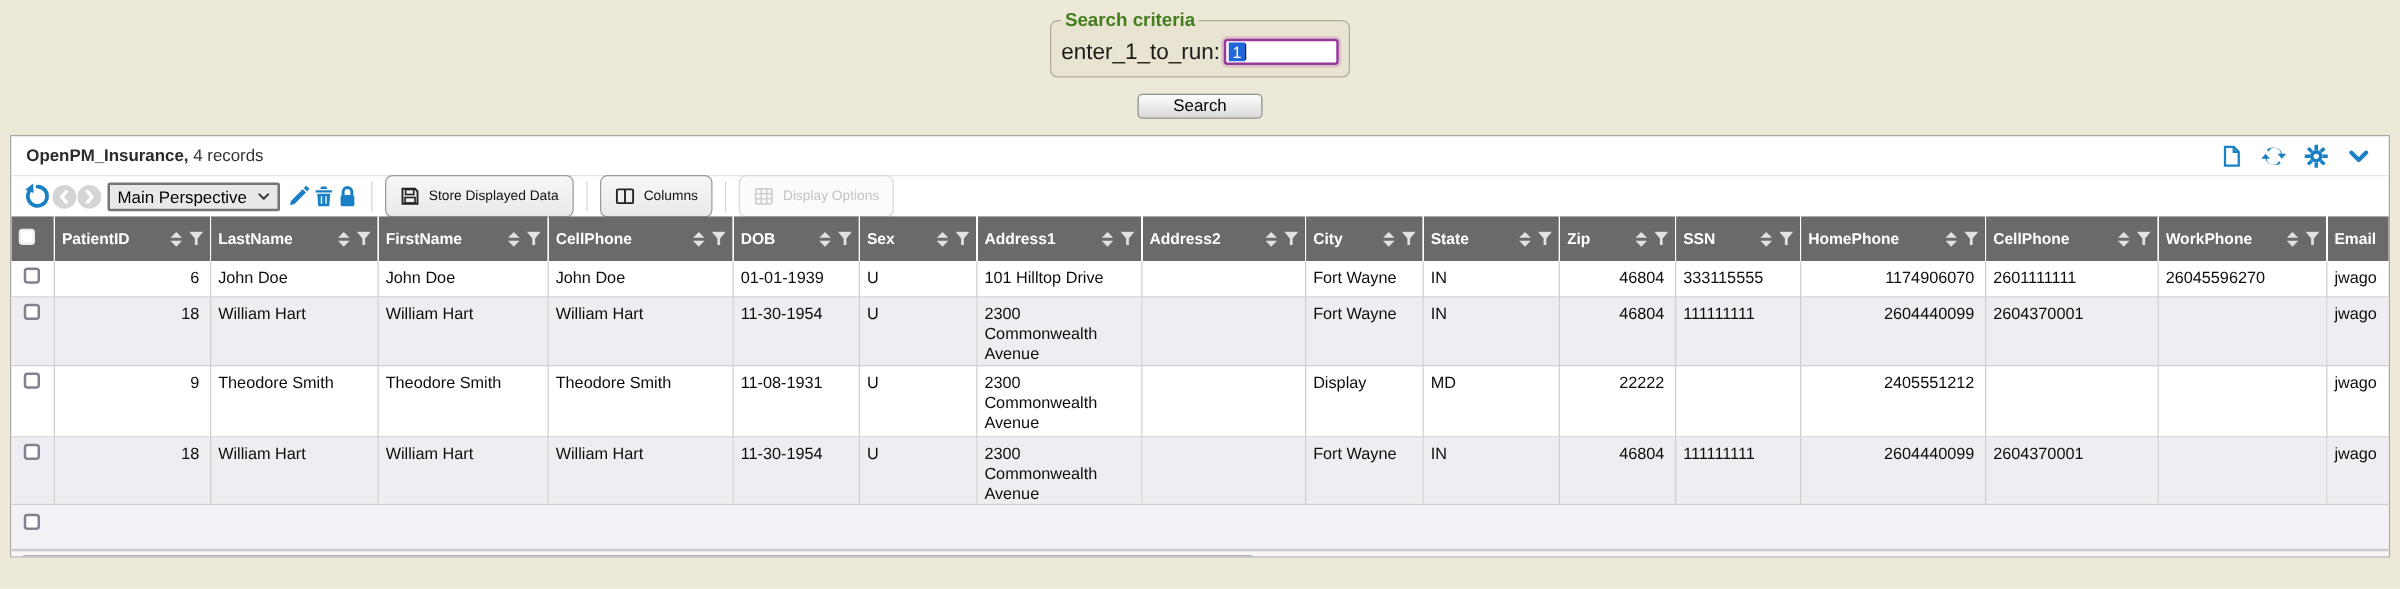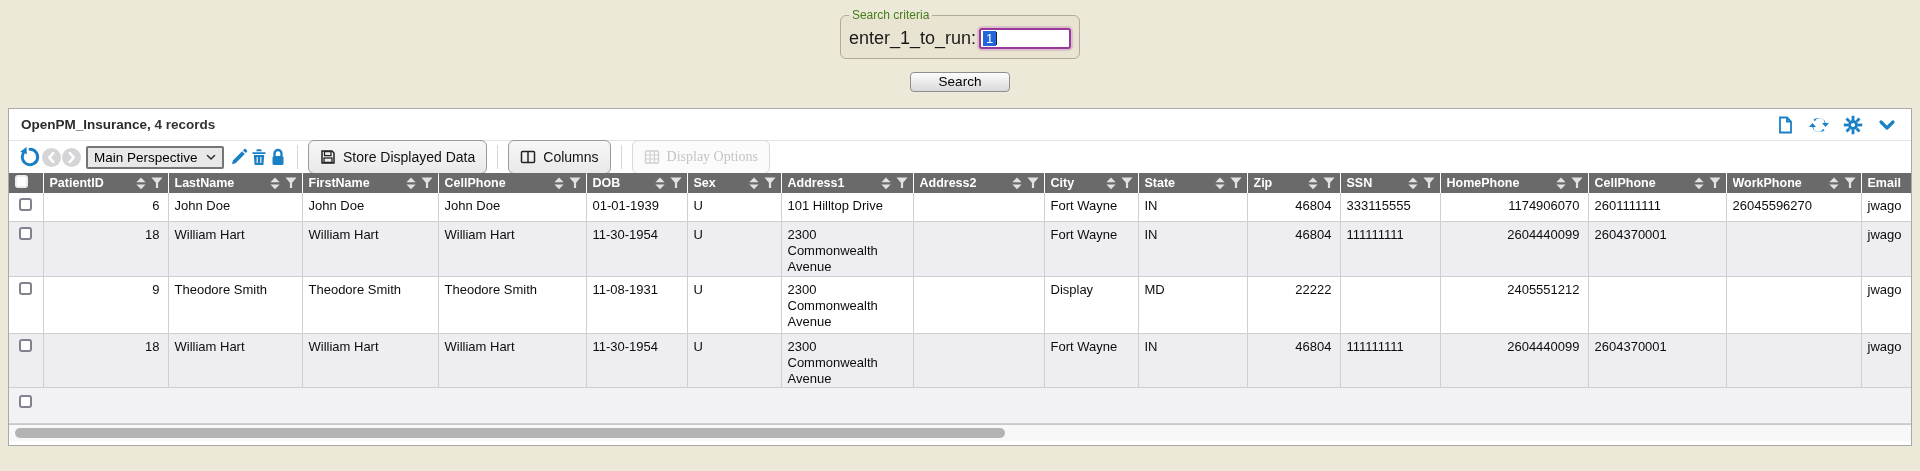--- a/index.html
+++ b/index.html
@@ -13,21 +13,21 @@
     background:var(--page-bg);
     font-family:"Liberation Sans","DejaVu Sans",sans-serif;
     font-size:13px; color:#111; position:relative; overflow:hidden;
   }
   
   .search-wrap{position:absolute; top:8px; left:0; width:100%; display:flex; flex-direction:column; align-items:center;}
   fieldset.search-fs{
     width:200px; border:1px solid #b3ab98; border-radius:6px; background:#e9e4d1;
     padding:4px 8px 9px 8px;
   }
-  legend.search-legend{font-weight:normal; font-size:12px; color:var(--legend-green); padding:0 3px; margin-left:0px;}
+  legend.search-legend{font-weight:bold; font-size:15px; color:var(--legend-green); padding:0 3px; margin-left:0px;}
   .fs-row{display:flex; align-items:center; margin-top:2px;}
   .fs-label{font-size:18px; color:#1a1a1a; white-space:nowrap;}
   .fake-input{
     display:inline-flex; align-items:center; background:#fff; margin-left:3px;
     border:2px solid var(--input-border); border-radius:3px;
     box-shadow:0 0 0 2px rgba(186,108,182,.30);
     width:92px; height:21px; padding:0 2px; overflow:hidden;
   }
   .fake-input .sel{background:var(--selection-blue); color:#fff; padding:0 3px; line-height:15px;}
   .fake-input .caret{display:inline-block; width:1px; height:13px; background:#222; margin-left:0px;}
@@ -37,47 +37,47 @@
     background:linear-gradient(#fdfdfd,#d9d9d9); cursor:pointer;
   }
   
   .panel{
     position:absolute; left:8px; top:108px; width:1904px; height:338px;
     background:#fff; border:1px solid var(--panel-border); overflow:hidden;
   }
   .title-row{height:32px; display:flex; align-items:center; padding:0 14px 0 12px; border-bottom:1px solid #e4e4e4;}
   .title-text{font-size:13.5px; color:#2b2b2b;}
   .title-text b{font-weight:bold;}
-  .title-text .records{font-weight:bold; color:#333;}
+  .title-text .records{font-weight:normal; color:#333;}
   .title-icons{margin-left:auto; display:flex; align-items:center; gap:14px; color:var(--accent-blue);}
   .icon-btn{display:inline-flex; cursor:pointer; background:none; border:none; color:inherit; padding:0;}
   
   .toolbar{height:32px; display:flex; align-items:center; padding-left:10px; gap:1px;}
   .tb-icon{color:var(--accent-blue); display:inline-flex; cursor:pointer;}
   .nav-circle{width:19px; height:19px; border-radius:50%; background:#d5d5d8; display:inline-flex; align-items:center; justify-content:center;}
   .nav-circle svg{stroke:#fff;}
   .select-box{
     width:138px; height:23px; background:#e8e8e8; border:2px solid #757575; border-radius:2px;
     display:inline-flex; align-items:center; padding:0 6px; cursor:pointer; margin:0 4px;
   }
   .select-box .sel-label{font-size:13.5px; color:#000; flex:1; white-space:nowrap; overflow:hidden;}
   .select-box .sel-chev{color:#333; display:inline-flex;}
   .tb-divider{width:1px; height:24px; background:#d6d6d6; margin:0 9px;}
   .tb-btn{
     height:34px; display:inline-flex; align-items:center; gap:7px; padding:0 11px;
     background:linear-gradient(#f7f7f7,#e9e9e9); border:1px solid #9a9a9a; border-radius:6px;
-    font-size:14px; color:#111; font-family:inherit; cursor:pointer; white-space:nowrap;
-  }
-  .tb-btn.disabled{color:var(--disabled-text); border-color:#d9d9d9; background:#fbfbfb; cursor:default;font-family:Liberation Serif, serif;}
+    font-size:11px; color:#111; font-family:inherit; cursor:pointer; white-space:nowrap;
+  }
+  .tb-btn.disabled{color:var(--disabled-text); border-color:#d9d9d9; background:#fbfbfb; cursor:default;}
   .tb-btn svg{flex:none;}
   
   .grid-clip{position:relative; width:100%; overflow:hidden;}
   table.grid{border-collapse:collapse; table-layout:fixed; width:2012px;}
   table.grid th{
-    background:var(--header-bg); color:#fff; font-weight:bold; font-size:12.5px; height:20px;
+    background:var(--header-bg); color:#fff; font-weight:bold; font-size:12.5px; height:36px;
     text-align:left; padding:0 5px 0 6px; border-right:1px solid rgba(255,255,255,.45);
     overflow:hidden; white-space:nowrap;
   }
   th .th-inner{display:flex; align-items:center; gap:5px; width:100%;}
   th .h-label{flex:1; overflow:hidden; white-space:nowrap;}
   th svg.sort, th svg.funnel{flex:none; fill:#e2e2e2;}
   th.th-cb{text-align:center;}
   table.grid td{
     font-size:13px; vertical-align:top; padding:5px 6px 0 6px; line-height:16px;
     border-right:1px solid var(--cell-border); border-bottom:1px solid var(--cell-border);

